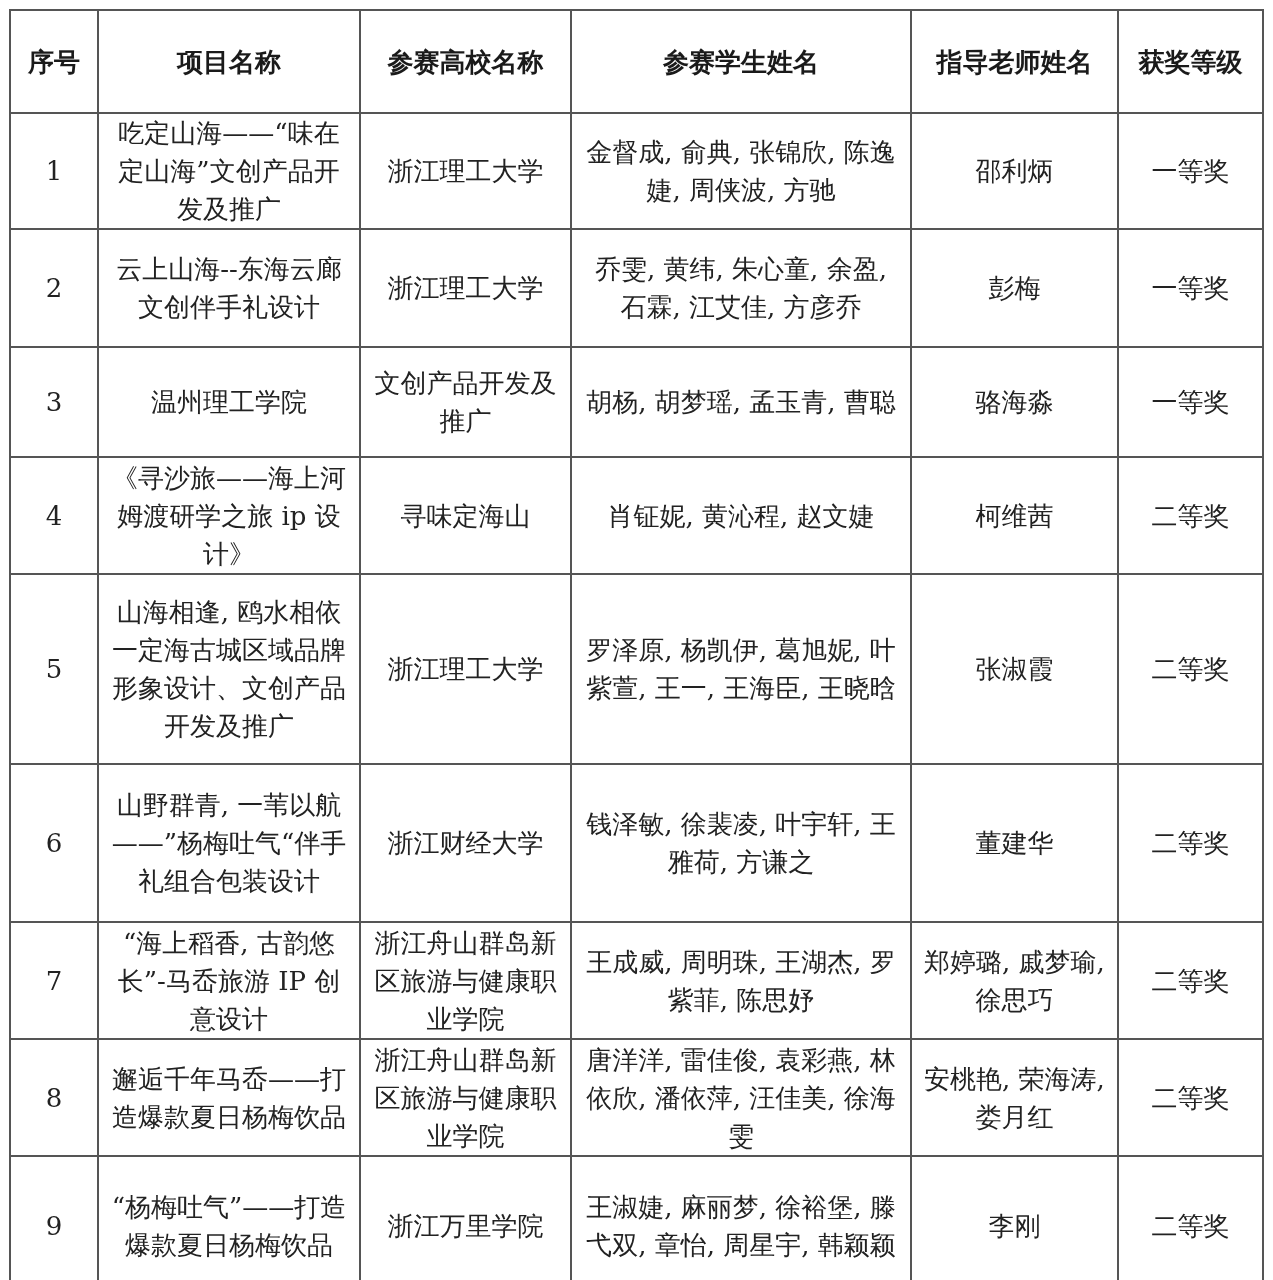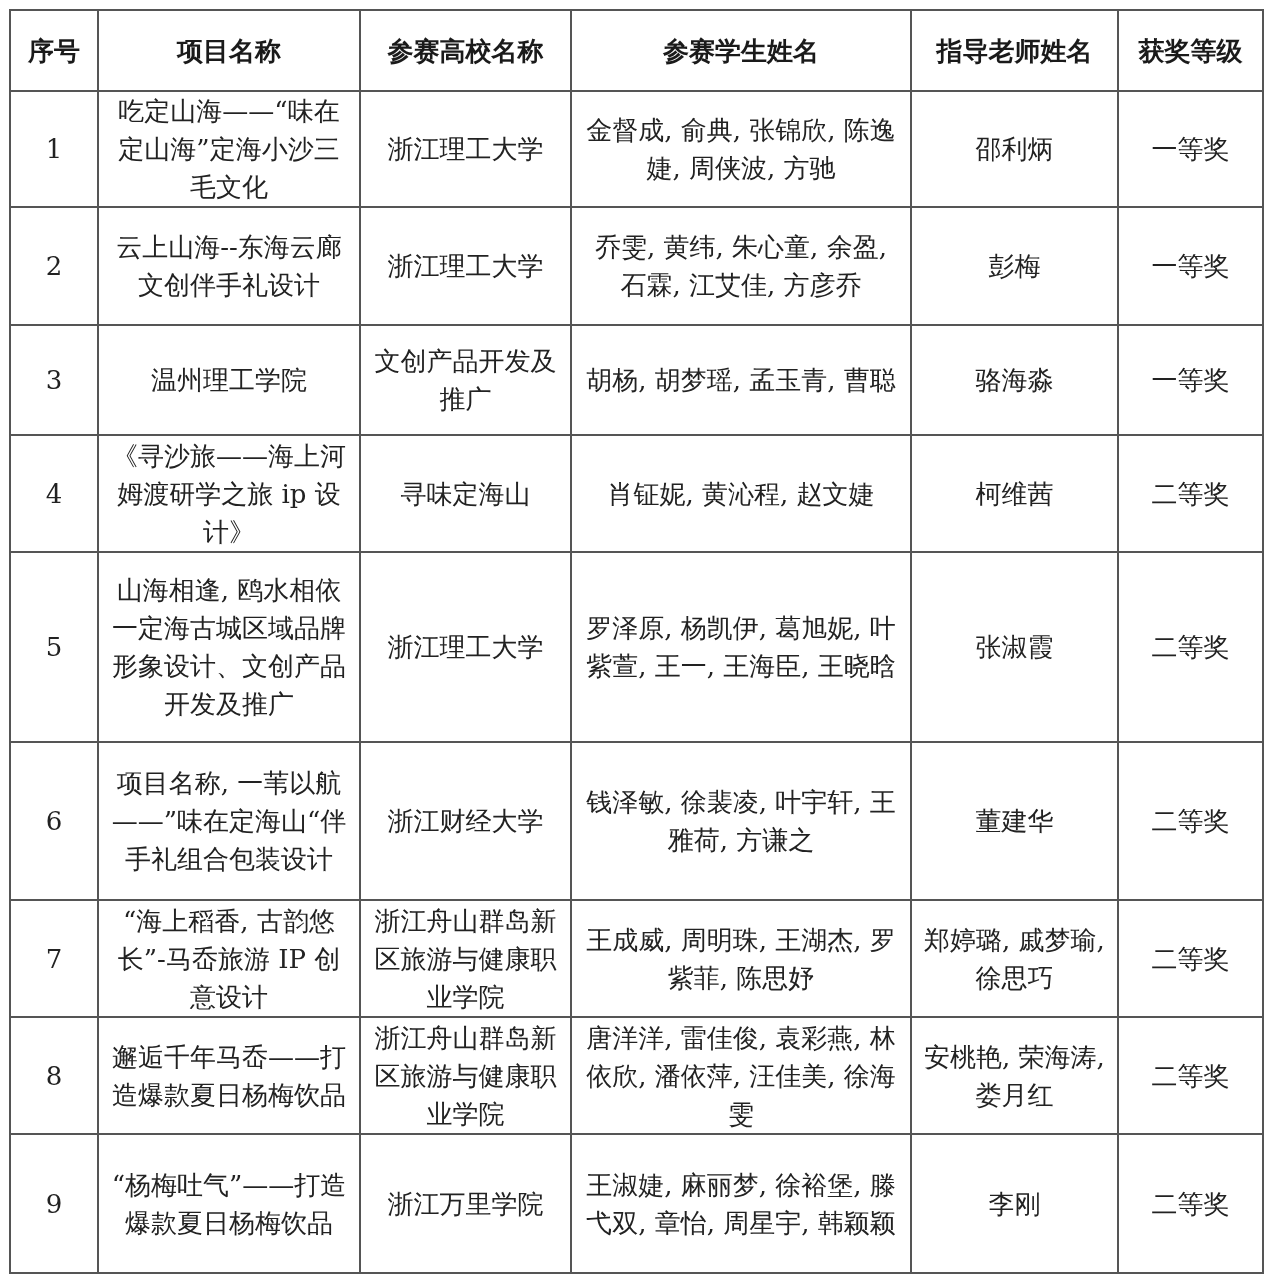--- a/index.html
+++ b/index.html
@@ -38,21 +38,21 @@
       font-weight: bold;
       font-size: 26px;
       color: #1a1a1a;
     }
     .col-no { width: 88px; }
     .col-proj { width: 262px; }
     .col-school { width: 211px; }
     .col-students { width: 340px; }
     .col-teacher { width: 207px; }
     .col-award { width: 145px; }
-    tr.hdr { height: 81px; margin-left: 32px; }
+    tr.hdr { height: 103px; margin-left: 32px; }
   </style>
 </head>
 <body>
 
 <table class="awards">
   <colgroup>
     <col class="col-no">
     <col class="col-proj">
     <col class="col-school">
     <col class="col-students">
@@ -65,21 +65,21 @@
       <th>项目名称</th>
       <th>参赛高校名称</th>
       <th>参赛学生姓名</th>
       <th>指导老师姓名</th>
       <th>获奖等级</th>
     </tr>
   </thead>
   <tbody>
     <tr style="height:115px">
       <td>1</td>
-      <td>吃定山海——“味在定山海”定海小沙三毛文化</td>
+      <td>吃定山海——“味在定山海”文创产品开发及推广</td>
       <td>浙江理工大学</td>
       <td>金督成, 俞典, 张锦欣, 陈逸婕, 周侠波, 方驰</td>
       <td>邵利炳</td>
       <td>一等奖</td>
     </tr>
     <tr style="height:118px">
       <td>2</td>
       <td>云上山海--东海云廊文创伴手礼设计</td>
       <td>浙江理工大学</td>
       <td>乔雯, 黄纬, 朱心童, 余盈, 石霖, 江艾佳, 方彦乔</td>
@@ -105,21 +105,21 @@
     <tr style="height:190px">
       <td>5</td>
       <td>山海相逢, 鸥水相依一定海古城区域品牌形象设计、文创产品开发及推广</td>
       <td>浙江理工大学</td>
       <td>罗泽原, 杨凯伊, 葛旭妮, 叶紫萱, 王一, 王海臣, 王晓晗</td>
       <td>张淑霞</td>
       <td>二等奖</td>
     </tr>
     <tr style="height:158px">
       <td>6</td>
-      <td>项目名称, 一苇以航——”味在定海山“伴手礼组合包装设计</td>
+      <td>山野群青, 一苇以航——”杨梅吐气“伴手礼组合包装设计</td>
       <td>浙江财经大学</td>
       <td>钱泽敏, 徐裴凌, 叶宇轩, 王雅荷, 方谦之</td>
       <td>董建华</td>
       <td>二等奖</td>
     </tr>
     <tr style="height:117px">
       <td>7</td>
       <td>“海上稻香, 古韵悠长”-马岙旅游 IP 创意设计</td>
       <td>浙江舟山群岛新区旅游与健康职业学院</td>
       <td>王成威, 周明珠, 王湖杰, 罗紫菲, 陈思妤</td>

